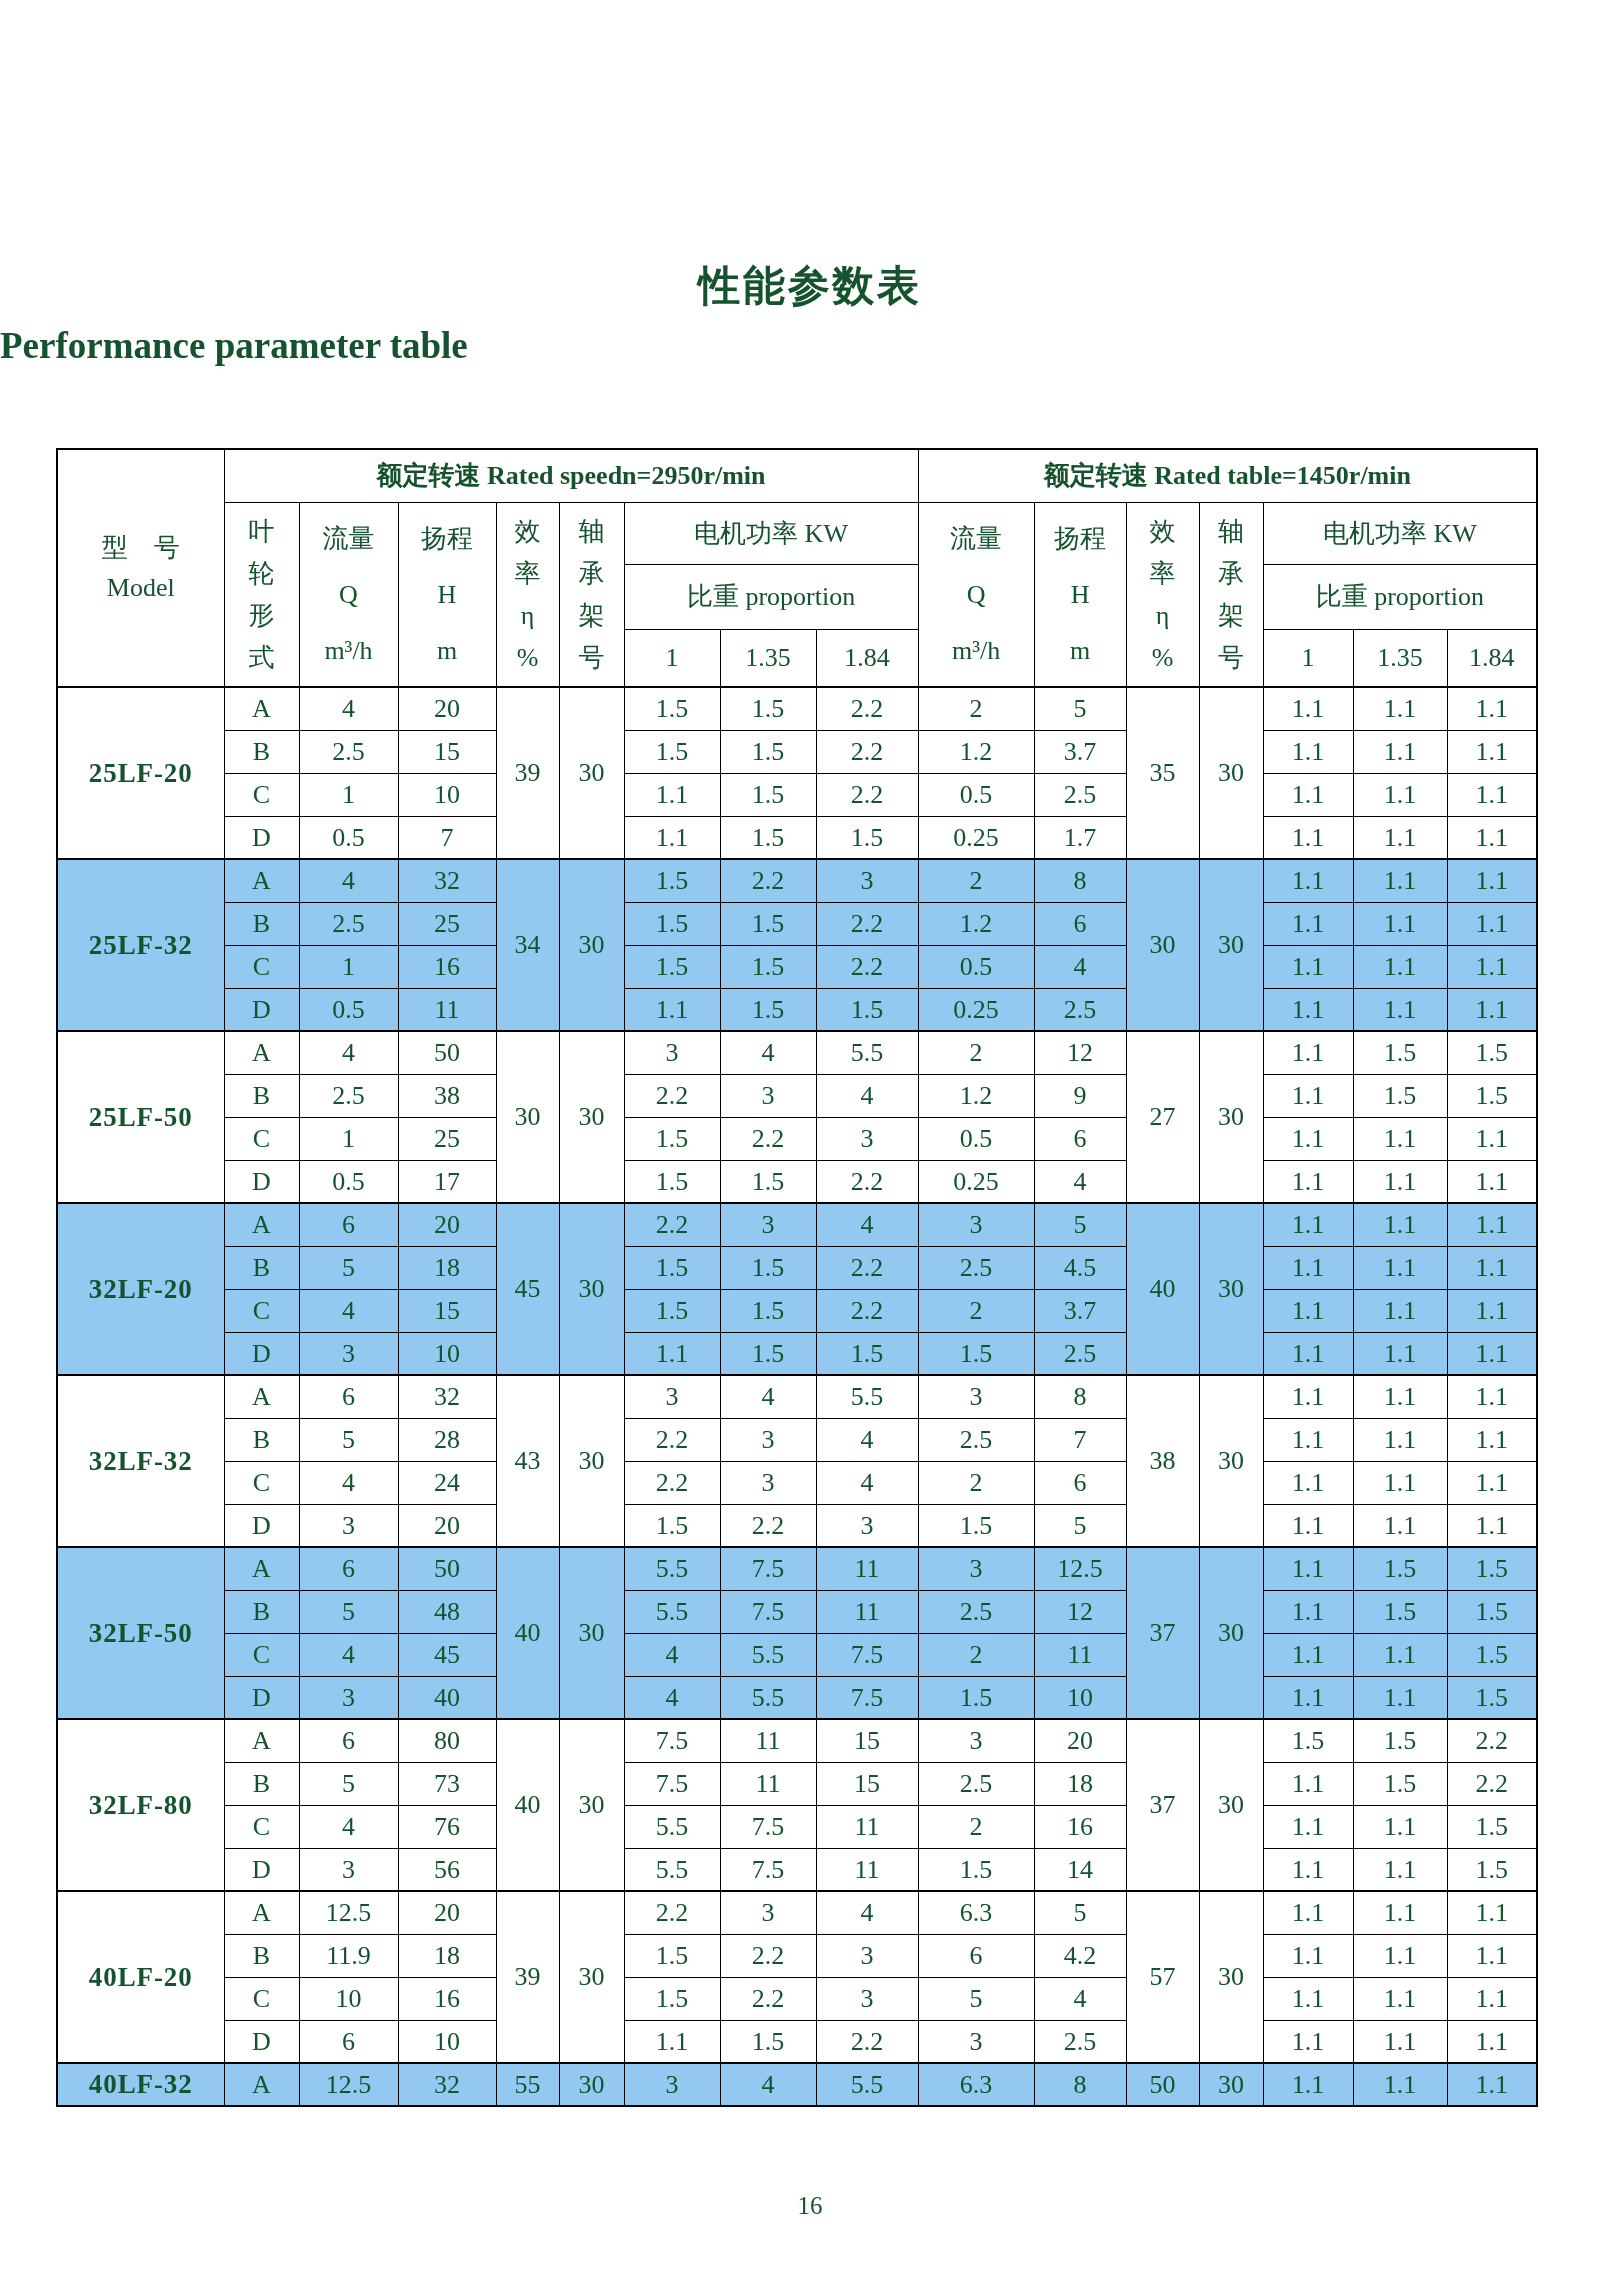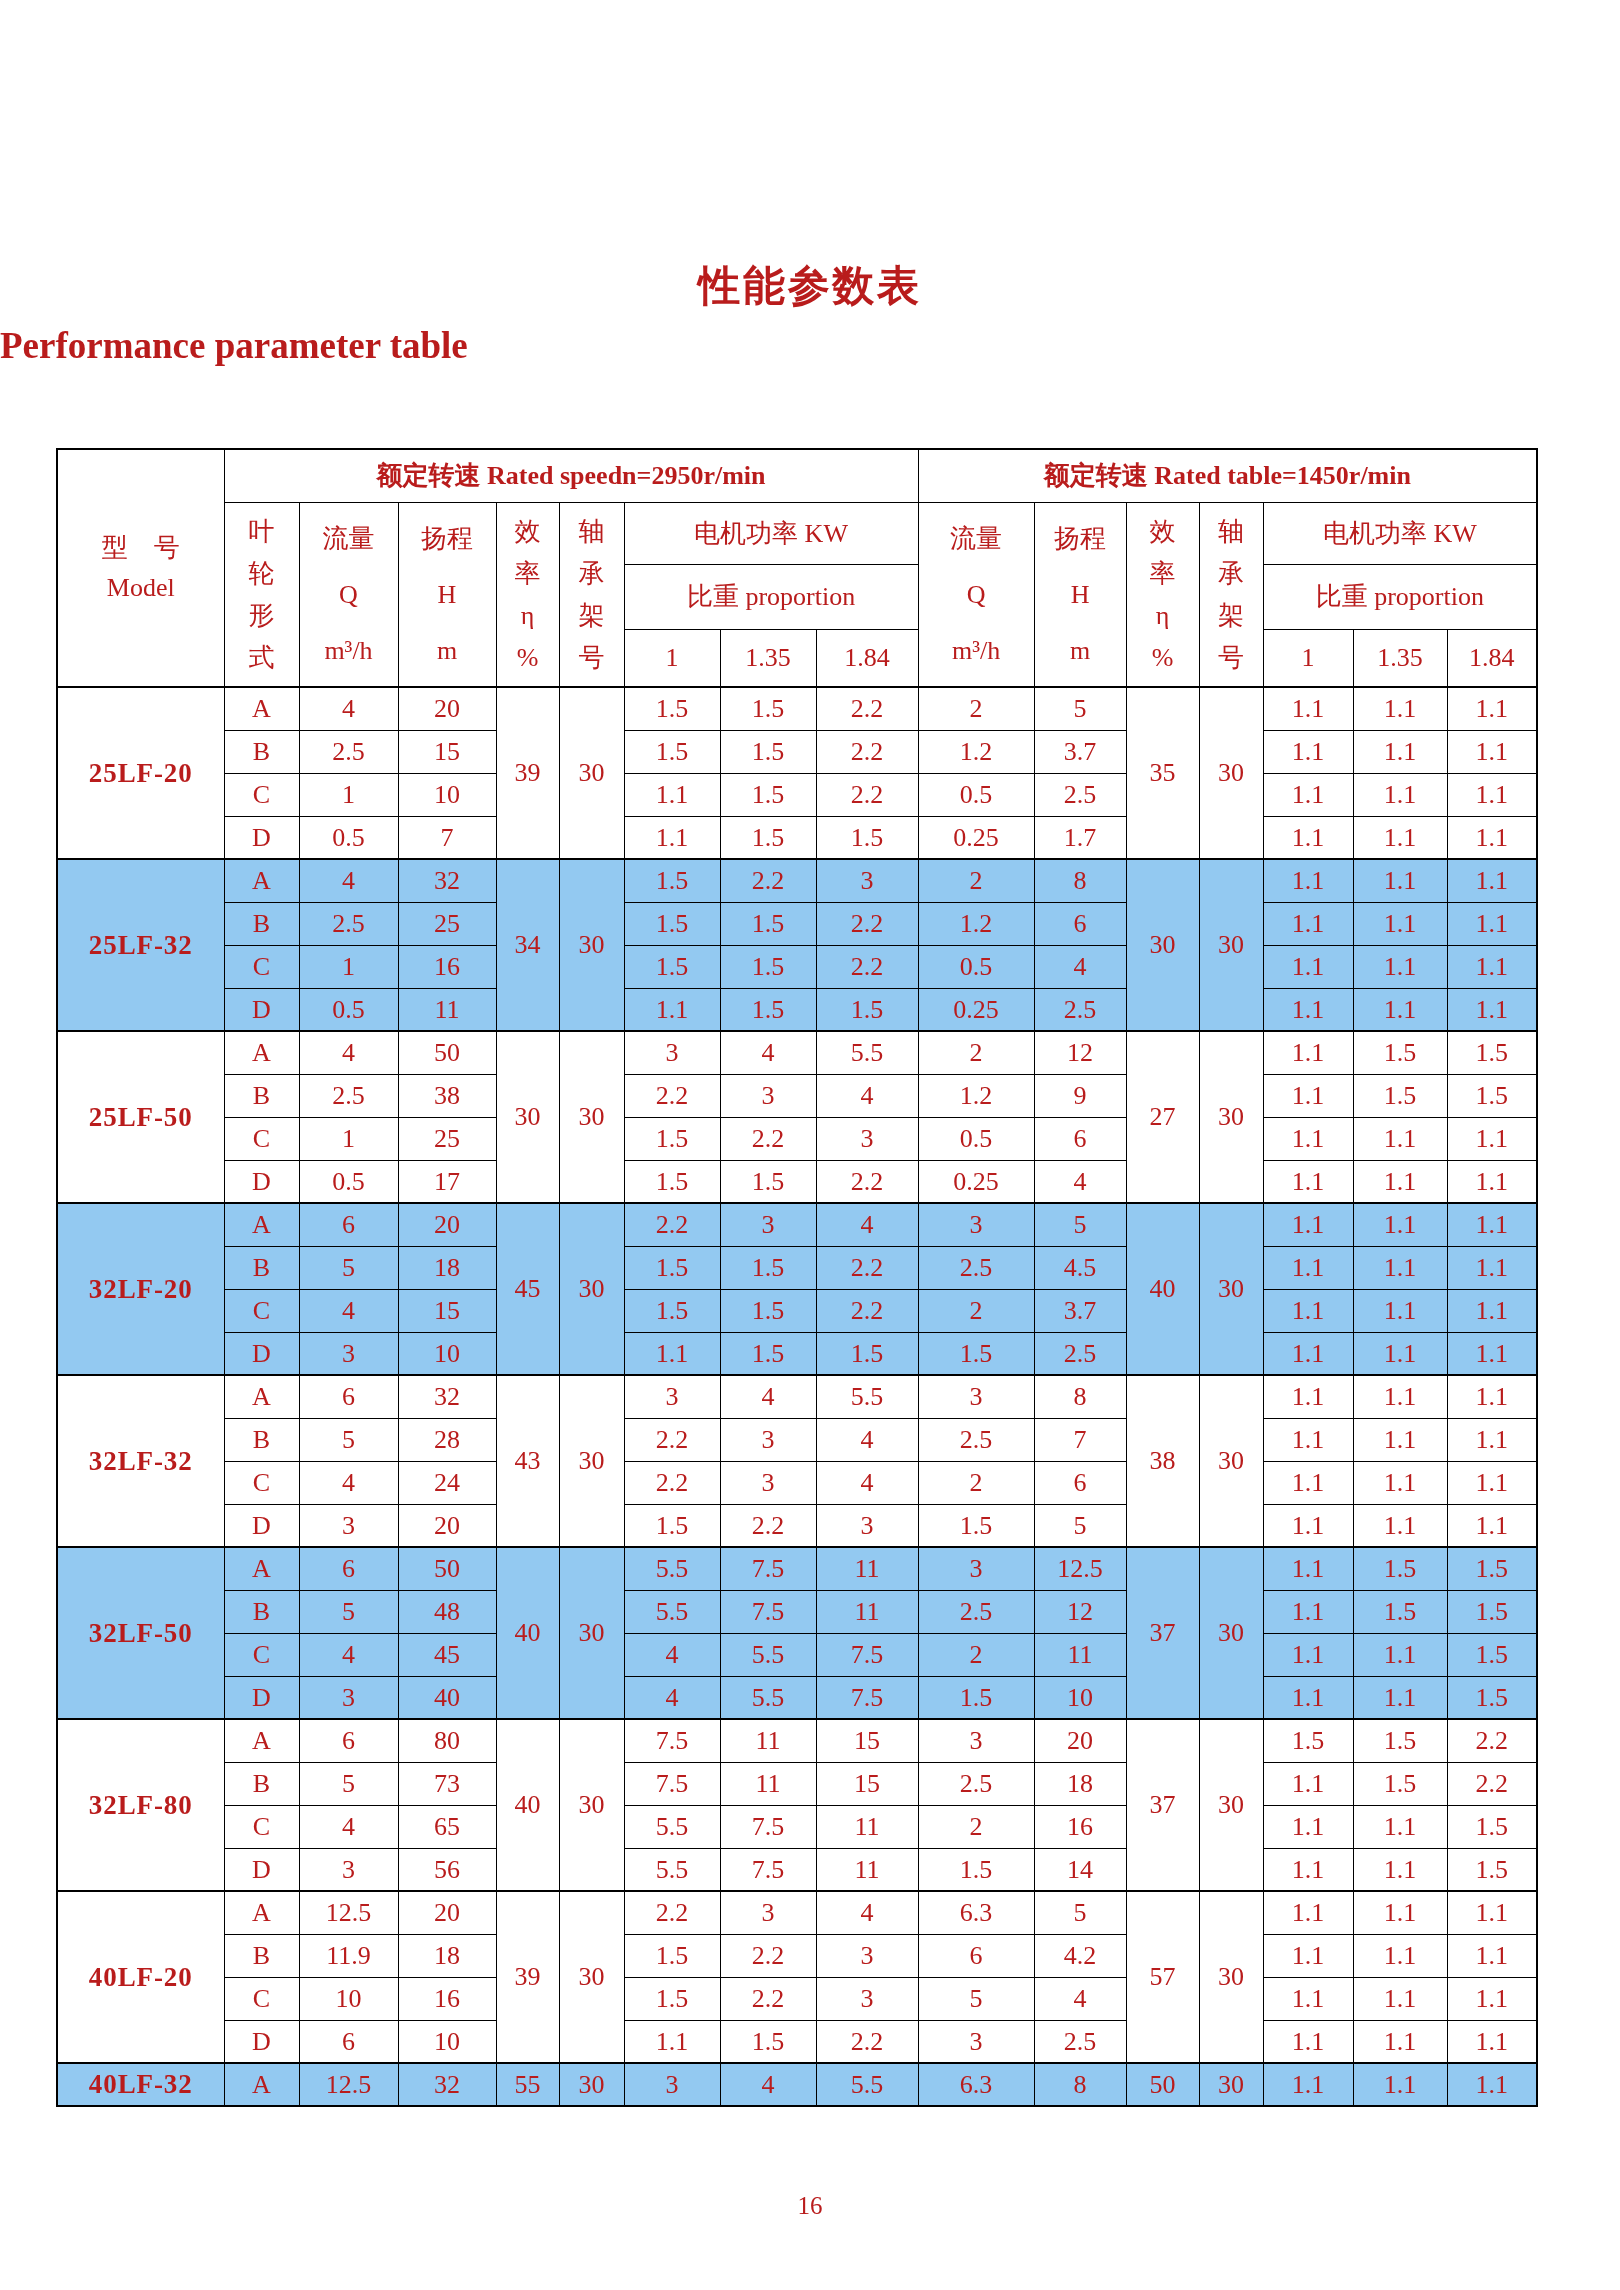--- a/index.html
+++ b/index.html
@@ -1,21 +1,21 @@
 <!DOCTYPE html>
 <html style="font-size:14.3px"><head>
 <meta charset="utf-8">
 <style>
   html,body{margin:0;padding:0;background:#e8e8e8;}
   .page{
     position:relative;
     width:1620px;height:2291px;
     background:#ffffff;
     font-family:"Liberation Serif","DejaVu Serif",serif;
-    color:#b91c1c;
+    color:#14532d;
     overflow:hidden;
   }
   .title-zh{
     position:absolute;top:258px;left:0;width:100%;
     text-align:center;font-size:42px;font-weight:bold;letter-spacing:2.7px;
   }
   .title-en{
     position:absolute;top:324px;left:0;width:100%;
     text-align:left;font-size:37px;font-weight:bold;
   }
@@ -522,21 +522,21 @@
           <td>15</td>
           <td>2.5</td>
           <td>18</td>
           <td>1.1</td>
           <td>1.5</td>
           <td>2.2</td>
         </tr>
         <tr>
           <td>C</td>
           <td>4</td>
-          <td>65</td>
+          <td>76</td>
           <td>5.5</td>
           <td>7.5</td>
           <td>11</td>
           <td>2</td>
           <td>16</td>
           <td>1.1</td>
           <td>1.1</td>
           <td>1.5</td>
         </tr>
         <tr>

